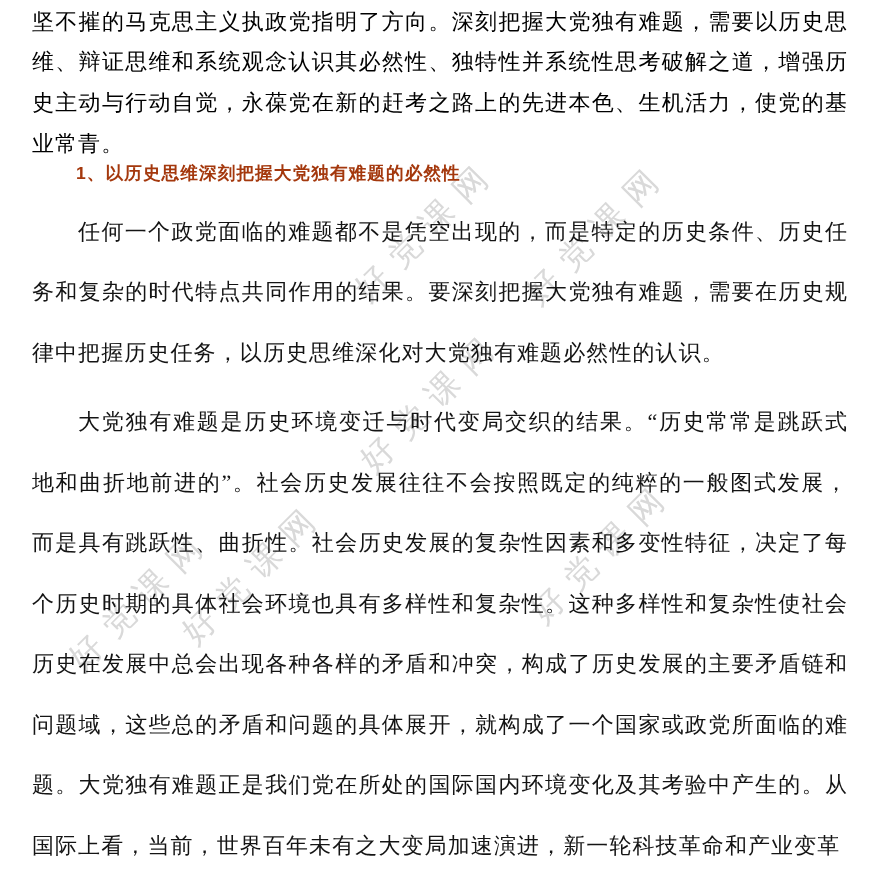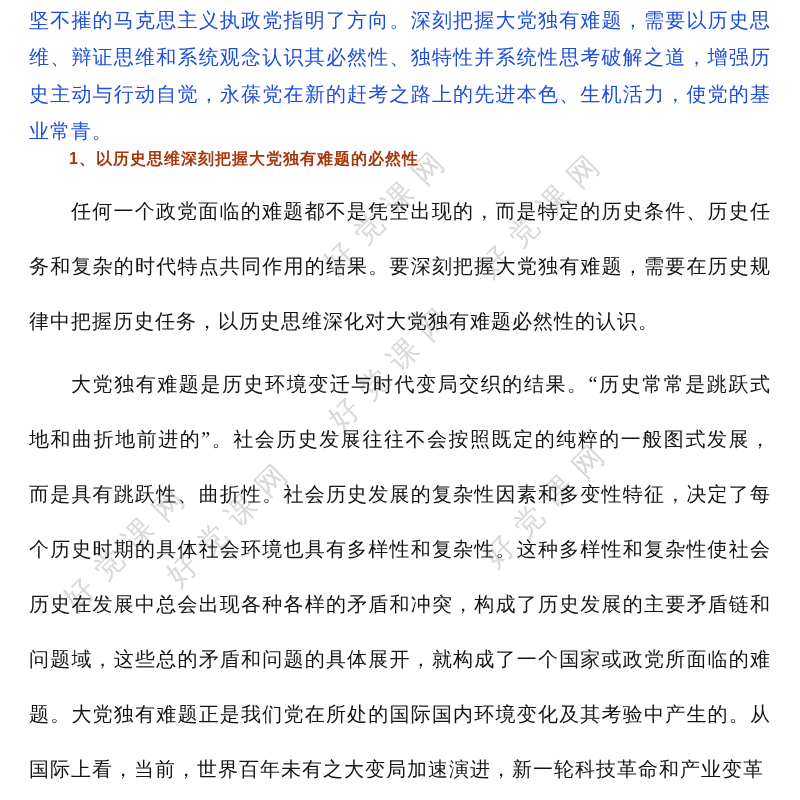--- a/index.html
+++ b/index.html
@@ -42,21 +42,21 @@
     inset: 0;
     z-index: 1;
     padding: 2px 29px 0 29px;
   }
   .intro {
     margin: 0;
     font-size: 20px;
     line-height: 37px;
     letter-spacing: 1px;
     text-align: justify;
-    color: #1d4ed8;
+    color: #000000;
     font-family: Liberation Sans, sans-serif;
   }
   .heading {
     margin: -6px 0 0 0;
     font-size: 16px;
     line-height: 30px;
     font-weight: bold;
     color: #A4380D;
     text-indent: 40px;
     letter-spacing: 1px;

